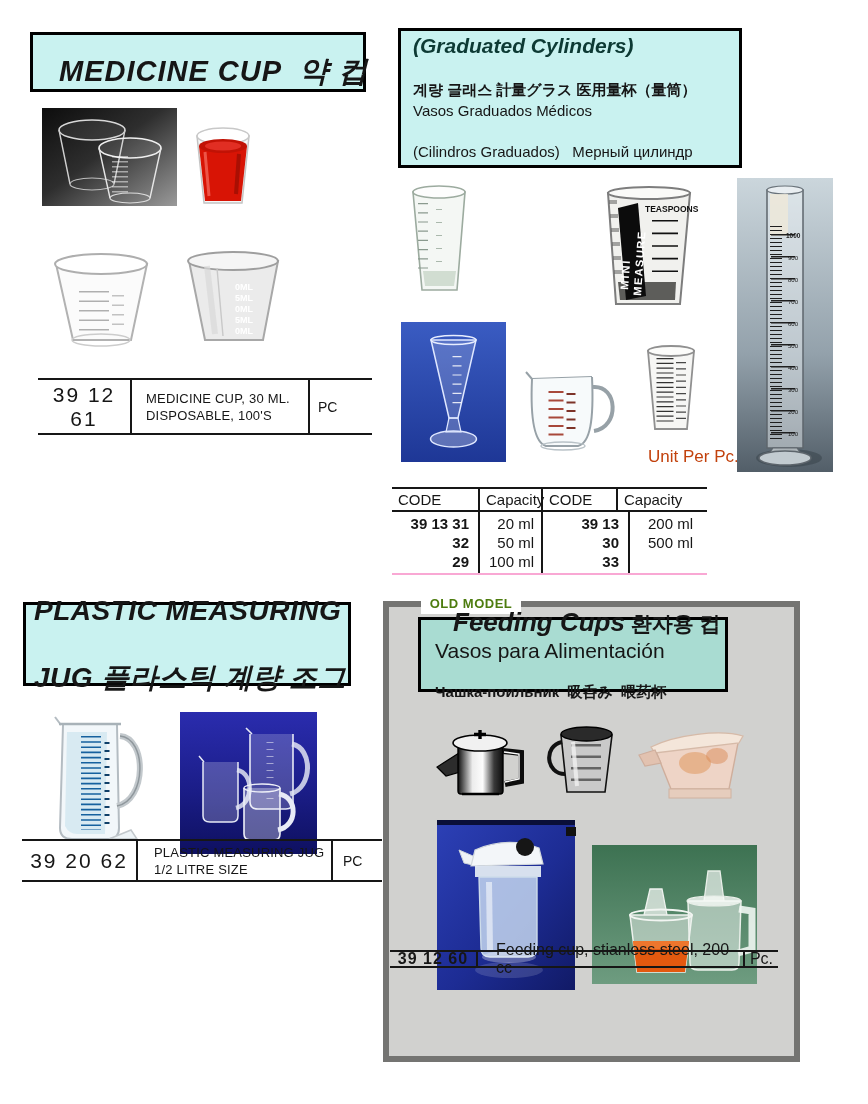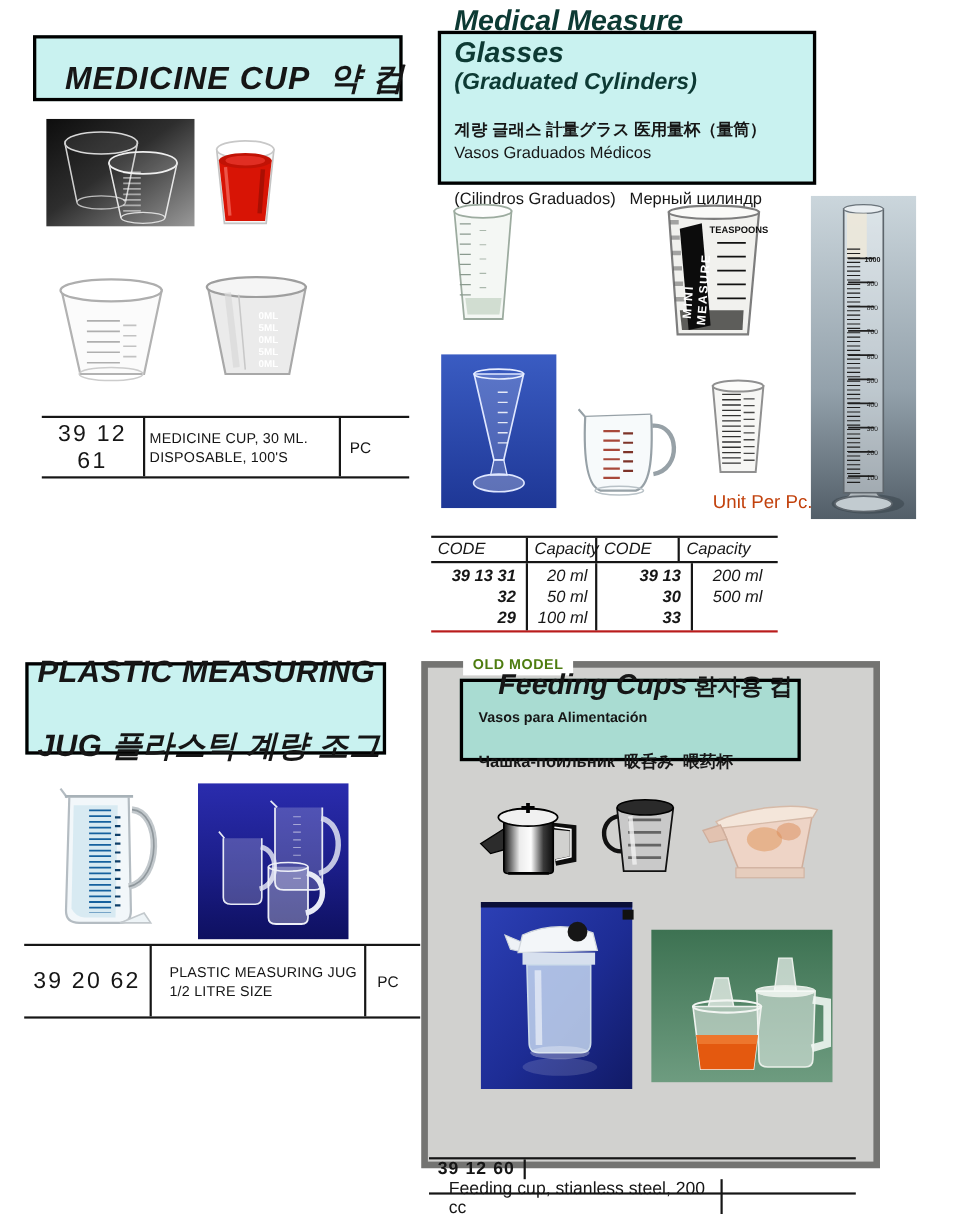--- a/index.html
+++ b/index.html
@@ -7,21 +7,21 @@
         font-family:"Liberation Sans", sans-serif;color:#161616;}
   .abs{position:absolute;box-sizing:border-box;}
   .pre{white-space:pre;margin-top:20px;}
   .titlebox{background:#c9f2f0;border:3px solid #000;display:flex;flex-direction:column;justify-content:center;}
   .bi{font-style:italic;font-weight:bold;}
   .tbl{border-top:2px solid #161616;border-bottom:2px solid #161616;display:flex;align-items:stretch;}
   .cell{display:flex;flex-direction:column;justify-content:center;box-sizing:border-box;}
   .vr{border-right:2px solid #161616;}
   .code-txt{font-size:21px;letter-spacing:2px;text-align:center;}
   .desc-txt{font-size:13px;line-height:17px;letter-spacing:0.2px;}
-  .grid-tbl{border-top:2px solid #161616;border-bottom:2px solid #b91c1c;font-style:italic;}
+  .grid-tbl{border-top:2px solid #161616;border-bottom:2px solid #f9a8d4;}
   .grid-row{display:flex;}
   .hdr-row{border-bottom:2px solid #161616;}
   .gc{box-sizing:border-box;padding:2px 6px;font-size:15px;}
   .oldbox{background:#d1d1cf;border:6px solid #747472;}
   svg{display:block;}
   text{font-family:"Liberation Sans", sans-serif;}
 </style>
 </head>
 <body>
 
@@ -84,31 +84,30 @@
       <text x="58" y="64" font-size="9" font-weight="bold" fill="#ffffff">0ML</text>
       <text x="58" y="75" font-size="9" font-weight="bold" fill="#ffffff">5ML</text>
       <text x="58" y="86" font-size="9" font-weight="bold" fill="#ffffff">0ML</text>
     </svg>
   </div>
 
   <div class="abs tbl" style="left:38px;top:378px;width:334px;height:57px;">
     <div class="cell vr" style="width:94px;">
       <span class="code-txt">39 12 61</span>
     </div>
-    <div class="cell vr" style="width:178px;padding-left:4px;">
+    <div class="cell vr" style="width:178px;padding-left:14px;">
       <span class="desc-txt">MEDICINE CUP, 30 ML.</span>
       <span class="desc-txt">DISPOSABLE, 100'S</span>
     </div>
     <div class="cell" style="flex:1;align-items:flex-start;padding-left:8px;">
       <span style="font-size:14px;">PC</span>
     </div>
   </div>
 
   <div class="abs titlebox" style="left:398px;top:28px;width:344px;height:140px;border-width:3px;padding:6px 12px;">
-    <span class="bi" style="font-size:26px;color:#0d3a34;line-height:29px;">Medical Measure Glasses</span>
     <span class="bi" style="font-size:21px;color:#0d3a34;line-height:25px;">(Graduated Cylinders)</span>
     <span class="pre" style="font-size:15px;font-weight:bold;line-height:23px;">계량 글래스 計量グラス 医用量杯（量筒）</span>
     <span style="font-size:15px;line-height:20px;">Vasos Graduados Médicos</span>
     <span class="pre" style="font-size:15px;line-height:22px;">(Cilindros Graduados)   Мерный цилиндр</span>
   </div>
 
   <div class="abs" style="left:405px;top:183px;">
     <svg width="68" height="118" viewBox="0 0 68 118">
       <path d="M8,9 L17,107 L52,107 L60,9 Z" fill="#f4f7f4" stroke="#9cab9f" stroke-width="1.6"></path>
       <ellipse cx="34" cy="9" rx="26" ry="6" fill="#fdfdfd" stroke="#9cab9f" stroke-width="1.6"></ellipse>
@@ -268,21 +267,21 @@
 
       <path d="M24,50 L19,44 M23,50 L23,104 Q23,110 30,110 L52,110 Q58,110 58,104 L58,50" fill="rgba(255,255,255,0.22)" stroke="#e6e9f5" stroke-width="1.5"></path>
       <path d="M57,58 C74,61 74,92 56,96" fill="none" stroke="#dfe3f2" stroke-width="4.5" opacity="0.85"></path>
 
       <path d="M64,76 L64,122 Q64,128 71,128 L94,128 Q100,128 100,122 L100,76" fill="rgba(255,255,255,0.32)" stroke="#eef0f8" stroke-width="1.6"></path>
       <path d="M99,82 C118,85 118,114 98,118" fill="none" stroke="#e8ebf6" stroke-width="5"></path>
       <ellipse cx="82" cy="76" rx="18" ry="4" fill="none" stroke="#eef0f8" stroke-width="1.4"></ellipse>
     </svg>
   </div>
 
-  <div class="abs tbl" style="left:22px;top:858px;width:360px;height:68px;">
+  <div class="abs tbl" style="left:22px;top:839px;width:360px;height:43px;">
     <div class="cell vr" style="width:116px;">
       <span class="code-txt">39 20 62</span>
     </div>
     <div class="cell vr" style="width:195px;padding-left:16px;">
       <span class="desc-txt">PLASTIC MEASURING JUG</span>
       <span class="desc-txt">1/2 LITRE SIZE</span>
     </div>
     <div class="cell" style="flex:1;align-items:flex-start;padding-left:10px;">
       <span style="font-size:14px;">PC</span>
     </div>
@@ -290,21 +289,21 @@
 
   <div class="abs oldbox" style="left:383px;top:601px;width:417px;height:461px;"></div>
   <div class="abs" style="left:421px;top:593px;width:100px;height:21px;background:#ffffff;display:flex;align-items:center;justify-content:center;">
     <span style="font-size:13px;font-weight:bold;color:#4d7c0f;letter-spacing:0.5px;">OLD MODEL</span>
   </div>
 
   <div class="abs" style="left:418px;top:617px;width:310px;height:75px;background:#a9dcd2;border:3px solid #000;display:flex;flex-direction:column;justify-content:center;padding-left:14px;">
     <div style="line-height:30px;padding-left:18px;">
       <span class="bi" style="font-size:26px;">Feeding Cups</span><span class="pre" style="font-size:21px;font-weight:bold;"> 환자용 컵</span>
     </div>
-    <span style="font-size:13px;line-height:20px;font-weight:bold;">Vasos para Alimentación</span>
+    <span style="font-size:21px;line-height:20px;">Vasos para Alimentación</span>
     <span class="pre" style="font-size:15px;font-weight:bold;line-height:21px;">Чашка-поильник  吸呑み  喂药杯</span>
   </div>
 
   <div class="abs" style="left:430px;top:723px;">
     <svg width="101" height="85" viewBox="0 0 101 85">
       <defs>
           <linearGradient id="gtp" x1="0" y1="0" x2="1" y2="0">
         <stop offset="0" stop-color="#0e0e0e"></stop>
             <stop offset="0.32" stop-color="#ececec"></stop>
             <stop offset="0.55" stop-color="#fdfdfd"></stop>
@@ -383,21 +382,21 @@
       <path d="M147,64 L160,66 L160,104 L146,108" fill="none" stroke="rgba(240,246,242,0.9)" stroke-width="7"></path>
 
       <path d="M52,70 L58,44 L70,44 L75,70" fill="rgba(245,248,245,0.72)" stroke="#eef2ee" stroke-width="1.3"></path>
       <path d="M38,70 L45,127 L93,127 L100,70 Z" fill="rgba(245,248,245,0.5)" stroke="#eef2ee" stroke-width="1.5"></path>
       <path d="M41,96 L45,127 L93,127 L97,96 Z" fill="#e4590f"></path>
       <path d="M41,96 L97,96 L96,104 L42,104 Z" fill="#ef7b33" opacity="0.85"></path>
       <ellipse cx="69" cy="70" rx="31" ry="5.5" fill="none" stroke="#f2f5f2" stroke-width="2"></ellipse>
     </svg>
   </div>
 
-  <div class="abs tbl" style="left:390px;top:1052px;width:388px;height:34px;flex-direction:column;">
+  <div class="abs tbl" style="left:390px;top:950px;width:388px;height:18px;">
     <div class="cell vr" style="width:88px;">
       <span style="font-size:16px;font-weight:bold;text-align:center;letter-spacing:1px;">39 12 60</span>
     </div>
     <div class="cell vr" style="width:267px;padding-left:18px;">
       <span style="font-size:16px;">Feeding cup, stianless steel, 200 cc</span>
     </div>
     <div class="cell" style="flex:1;align-items:center;">
       <span style="font-size:16px;">Pc.</span>
     </div>
   </div>

